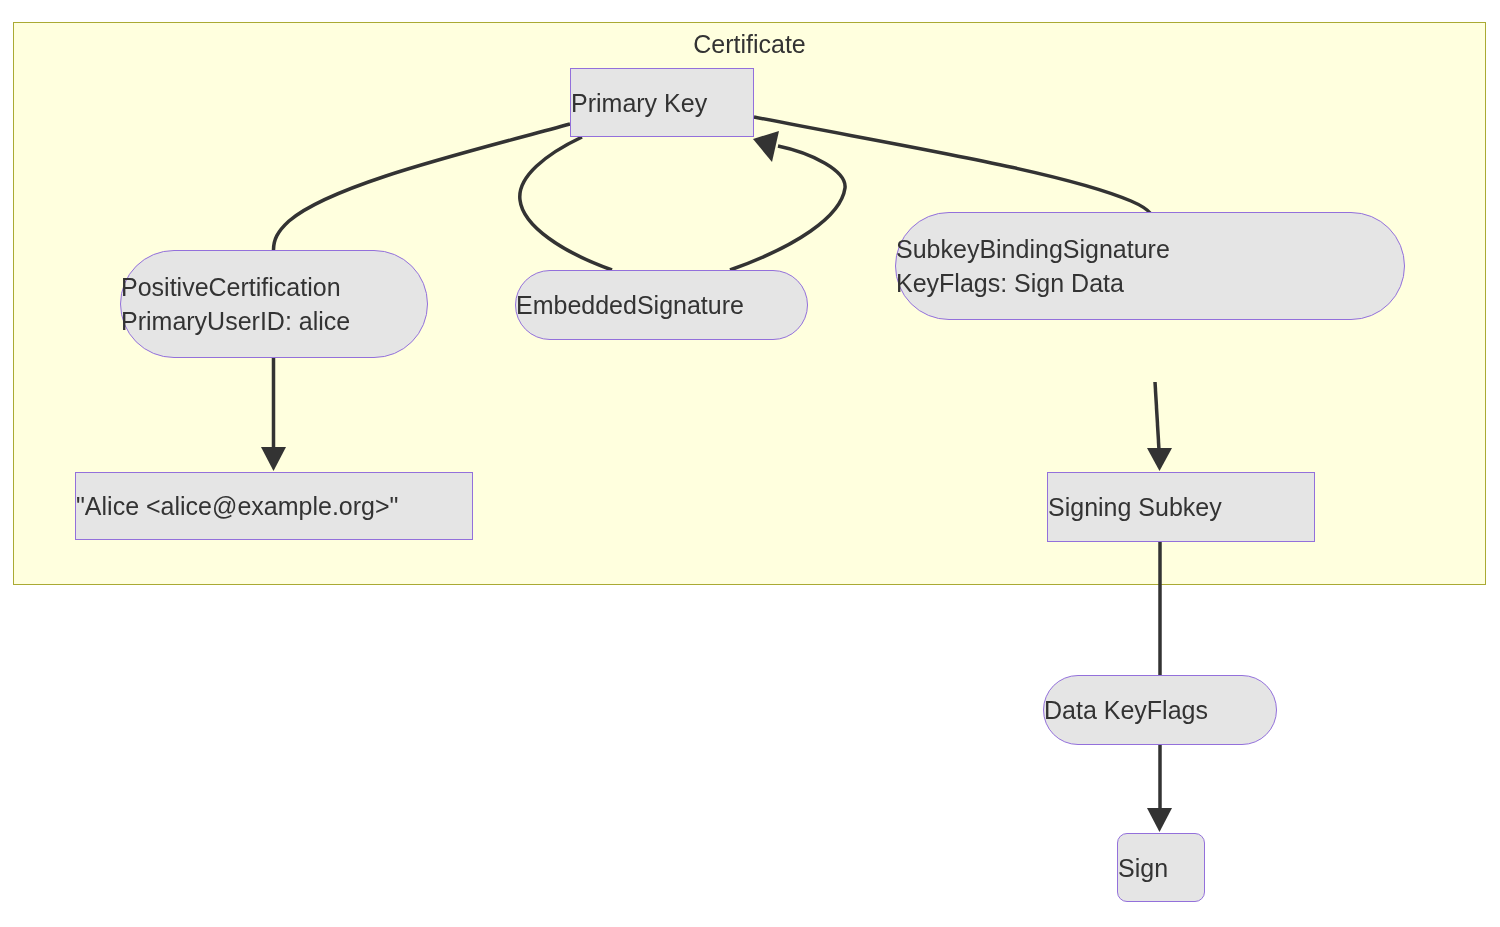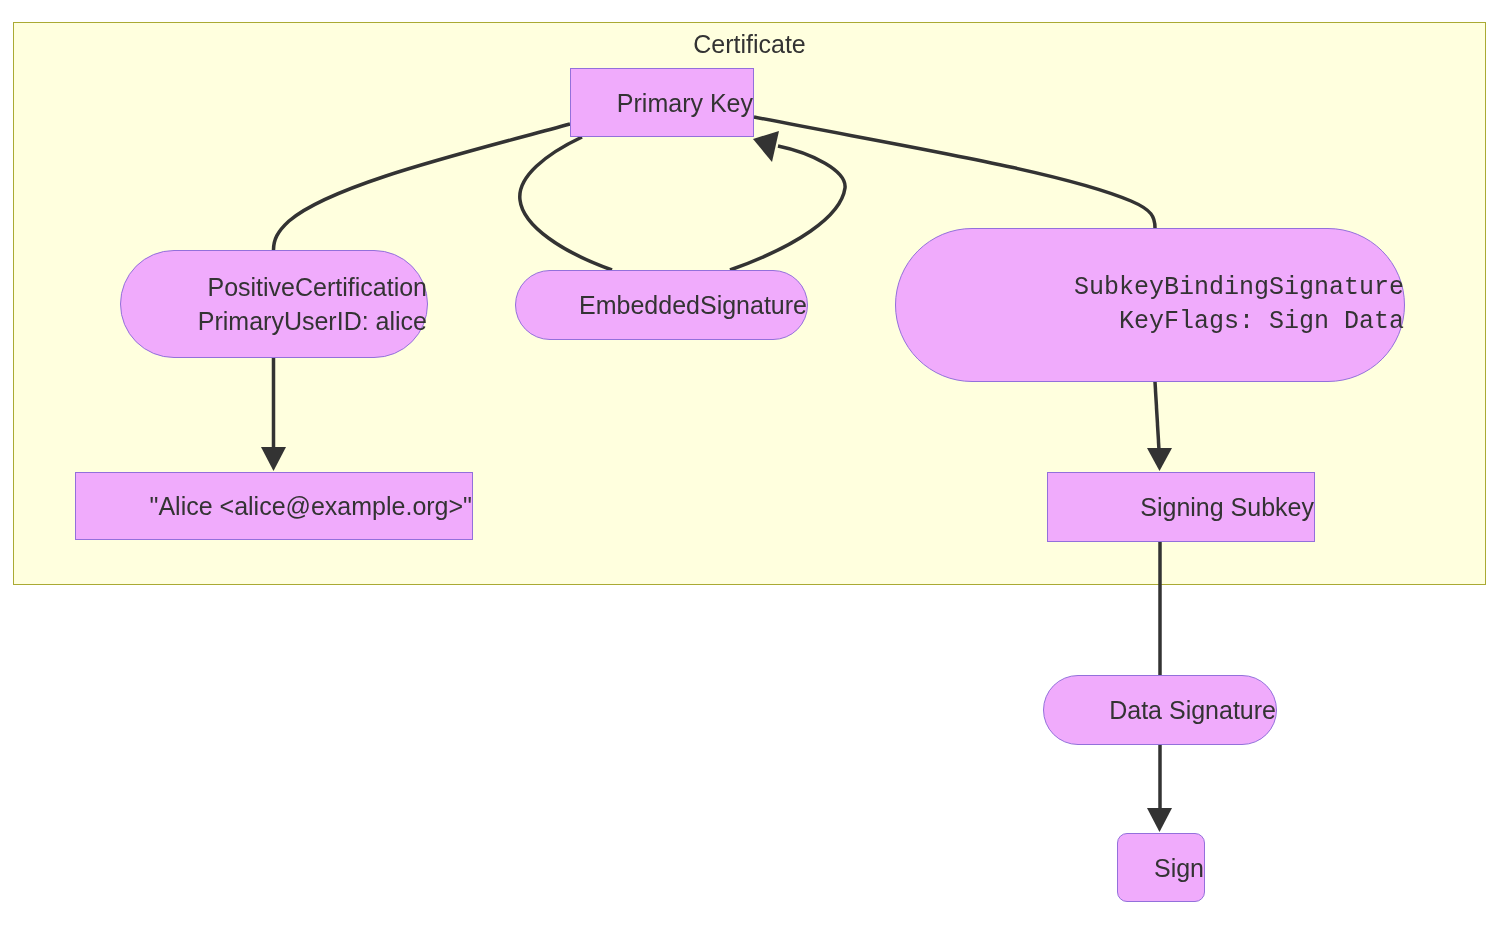--- a/index.html
+++ b/index.html
@@ -12,28 +12,28 @@
     background:#FFFFDE;border:1.5px solid #AAAA33;box-sizing:border-box;z-index:0;
   }
   .cluster-label{
     position:absolute;top:6px;left:0;right:0;text-align:center;
     font-size:25px;line-height:30px;color:#333333;
   }
   svg.edges{position:absolute;left:0;top:0;z-index:1;}
   svg.edges path{stroke:#333333;stroke-width:3.5;fill:none;stroke-linecap:butt;}
   svg.edges polygon{fill:#333333;stroke:none;}
   .node{
-    position:absolute;box-sizing:border-box;background:#f0abfc;border:1.5px solid #9370DB;
-    color:#333333;display:flex;flex-direction:column;align-items:flex-end;justify-content:center;
+    position:absolute;box-sizing:border-box;background:#e5e5e5;border:1.5px solid #9370DB;
+    color:#333333;display:flex;flex-direction:column;align-items:flex-start;justify-content:center;
     text-align:center;font-size:25px;line-height:34px;z-index:2;white-space:nowrap;
   }
   .n-pk  {left:570px; top:68px;  width:184px;height:69px;}
   .n-pc  {left:120px; top:250px; width:308px;height:108px;border-radius:54px;}
   .n-dks {left:515px; top:270px; width:293px;height:70px; border-radius:35px;}
-  .n-sbs {left:895px; top:228px; width:510px;height:154px;border-radius:77px;font-family:Liberation Mono, monospace;}
+  .n-sbs {left:895px; top:212px; width:510px;height:108px;border-radius:77px;}
   .n-uid {left:75px;  top:472px; width:398px;height:68px;}
   .n-ss  {left:1047px;top:472px; width:268px;height:70px;}
   .n-ds  {left:1043px;top:675px; width:234px;height:70px; border-radius:35px;}
   .n-data{left:1117px;top:833px; width:88px; height:69px; border-radius:10px;}
 </style>
 </head>
 <body>
 
 <div class="canvas">
 
@@ -76,20 +76,20 @@
 
   <div class="node n-uid">
     <span>"Alice &lt;alice@example.org&gt;"</span>
   </div>
 
   <div class="node n-ss">
     <span>Signing Subkey</span>
   </div>
 
   <div class="node n-ds">
-    <span>Data Signature</span>
+    <span>Data KeyFlags</span>
   </div>
 
   <div class="node n-data">
     <span>Sign</span>
   </div>
 
 </div>
 
 </body></html>

